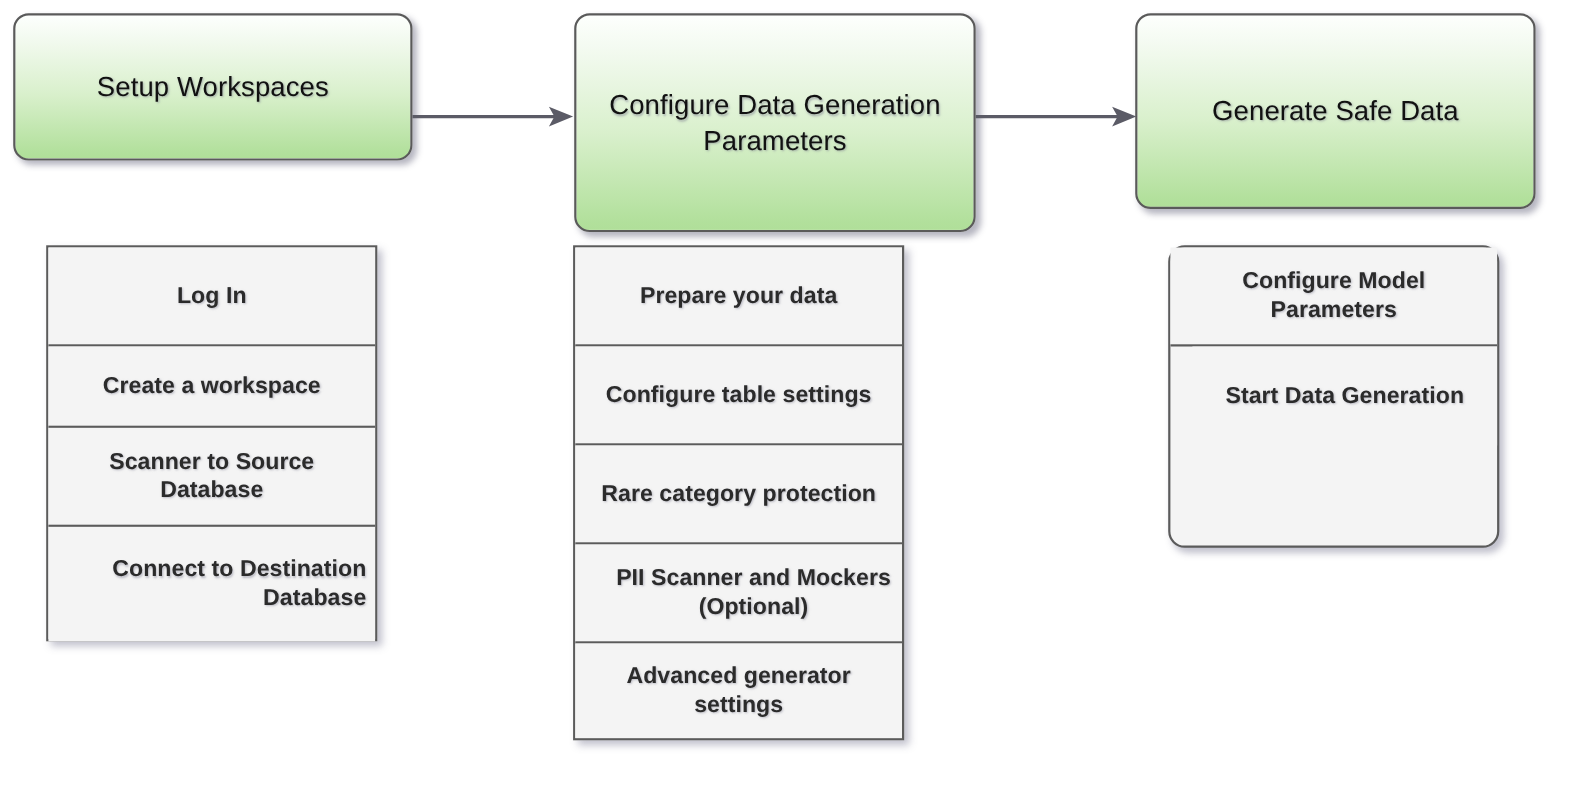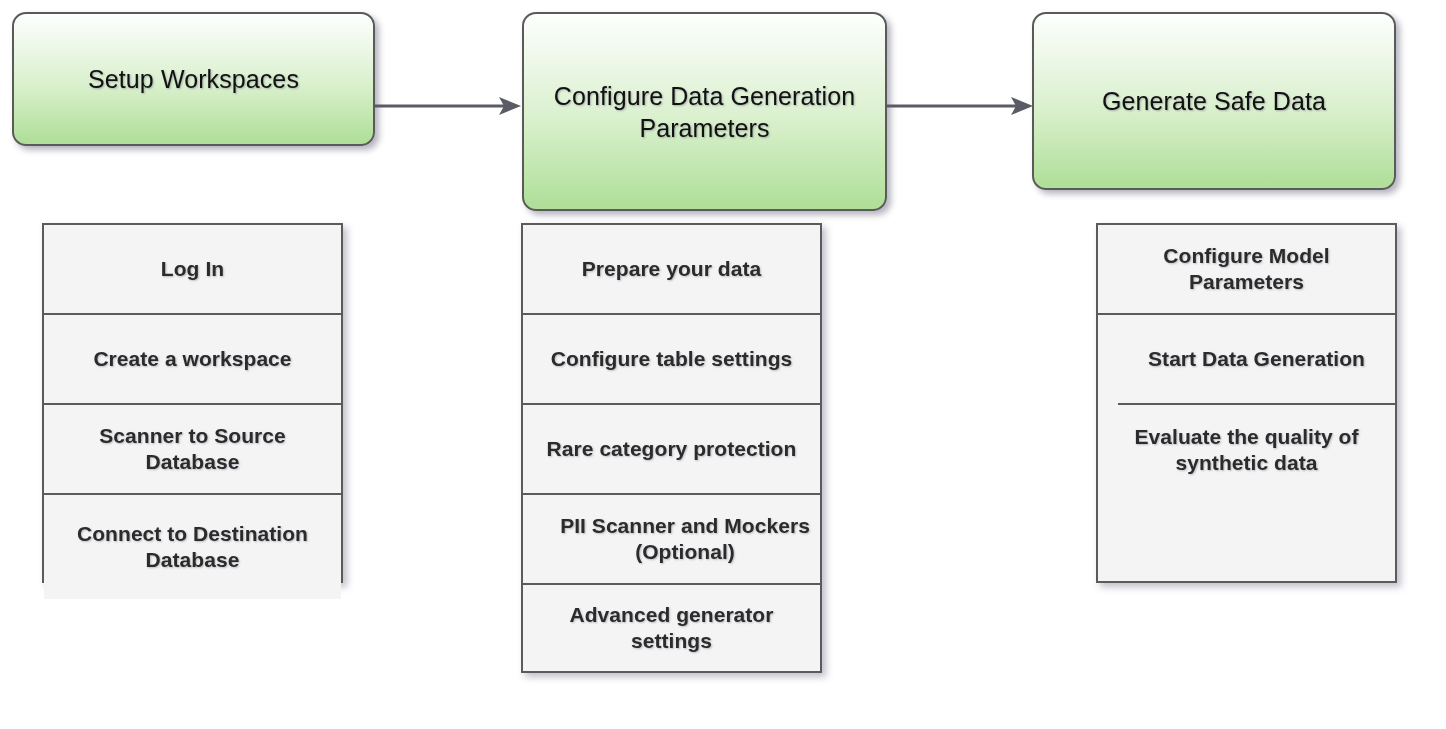--- a/index.html
+++ b/index.html
@@ -89,27 +89,27 @@
 
   <div class="column">
     <div class="main-node" style="left:12px; top:12px; width:363px; height:134px;">
       <span>Setup Workspaces</span>
     </div>
 
     <div class="substack" style="left:42px; top:223px; width:301px; height:360px;">
       <div class="substep" style="height:90px;">
         <span>Log In</span>
       </div>
-      <div class="substep" style="height:90px;">
+      <div class="substep" style="height:74px;">
         <span>Create a workspace</span>
       </div>
       <div class="substep" style="height:90px;">
         <span>Scanner to Source Database</span>
       </div>
-      <div class="substep" style="height:104px;">
+      <div class="substep" style="height:104px;text-align:right;">
         <span>Connect to Destination Database</span>
       </div>
     </div>
   </div>
 
   <div class="column">
     <div class="main-node" style="left:522px; top:12px; width:365px; height:199px;">
       <span>Configure Data Generation Parameters</span>
     </div>
 
@@ -130,29 +130,26 @@
         <span>Advanced generator settings</span>
       </div>
     </div>
   </div>
 
   <div class="column">
     <div class="main-node" style="left:1032px; top:12px; width:364px; height:178px;">
       <span>Generate Safe Data</span>
     </div>
 
-    <div class="substack" style="left:1096px; top:223px; width:301px; height:360px;">
+    <div class="substack" style="left:1062px; top:223px; width:301px; height:275px;border-radius:15px;">
       <div class="substep" style="height:90px;">
         <span>Configure Model Parameters</span>
       </div>
       <div class="substep" style="height:90px;margin-left:20px;">
         <span>Start Data Generation</span>
-      </div>
-      <div class="substep" style="height:90px;">
-        <span>Evaluate the quality of synthetic data</span>
       </div>
     </div>
   </div>
 
   <svg class="arrow" style="left:373px; top:92px; width:152px; height:28px;" viewBox="0 0 152 28">
     <line x1="2" y1="14" x2="134" y2="14" stroke="#5b5b66" stroke-width="3"></line>
     <polygon points="148,14 126,5 131,14 126,23" fill="#5b5b66"></polygon>
   </svg>
 
   <svg class="arrow" style="left:885px; top:92px; width:152px; height:28px;" viewBox="0 0 152 28">

